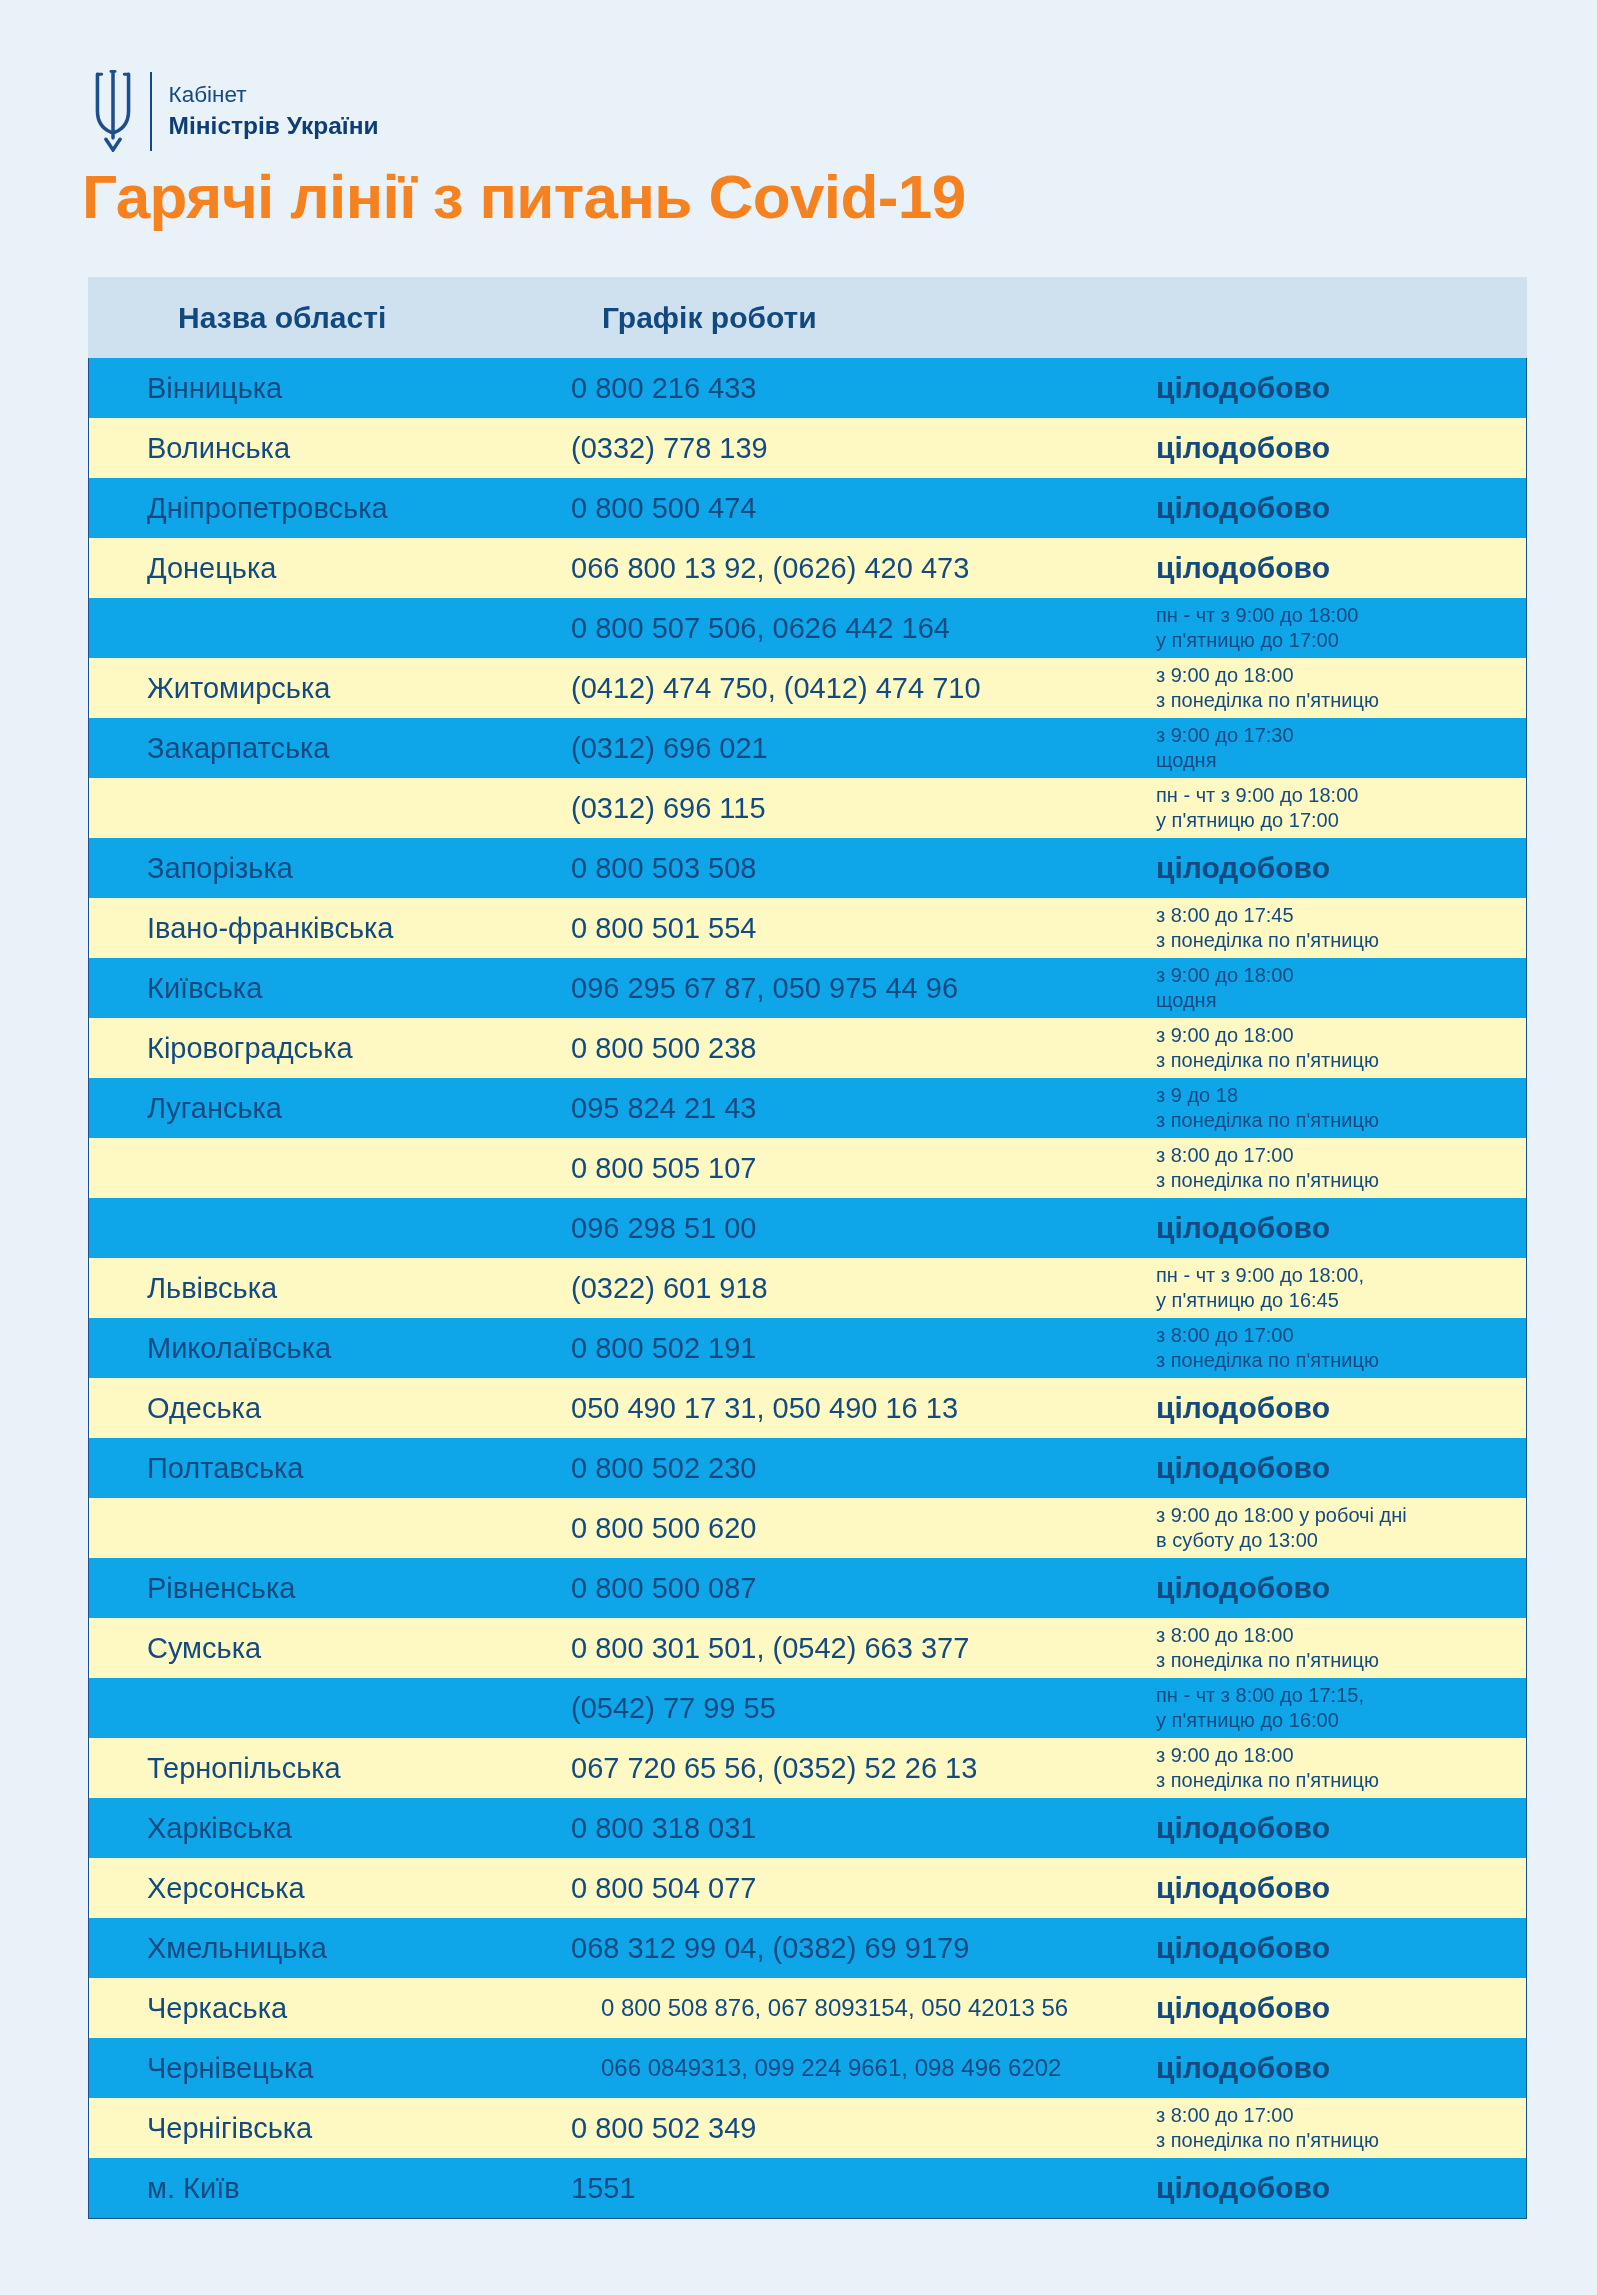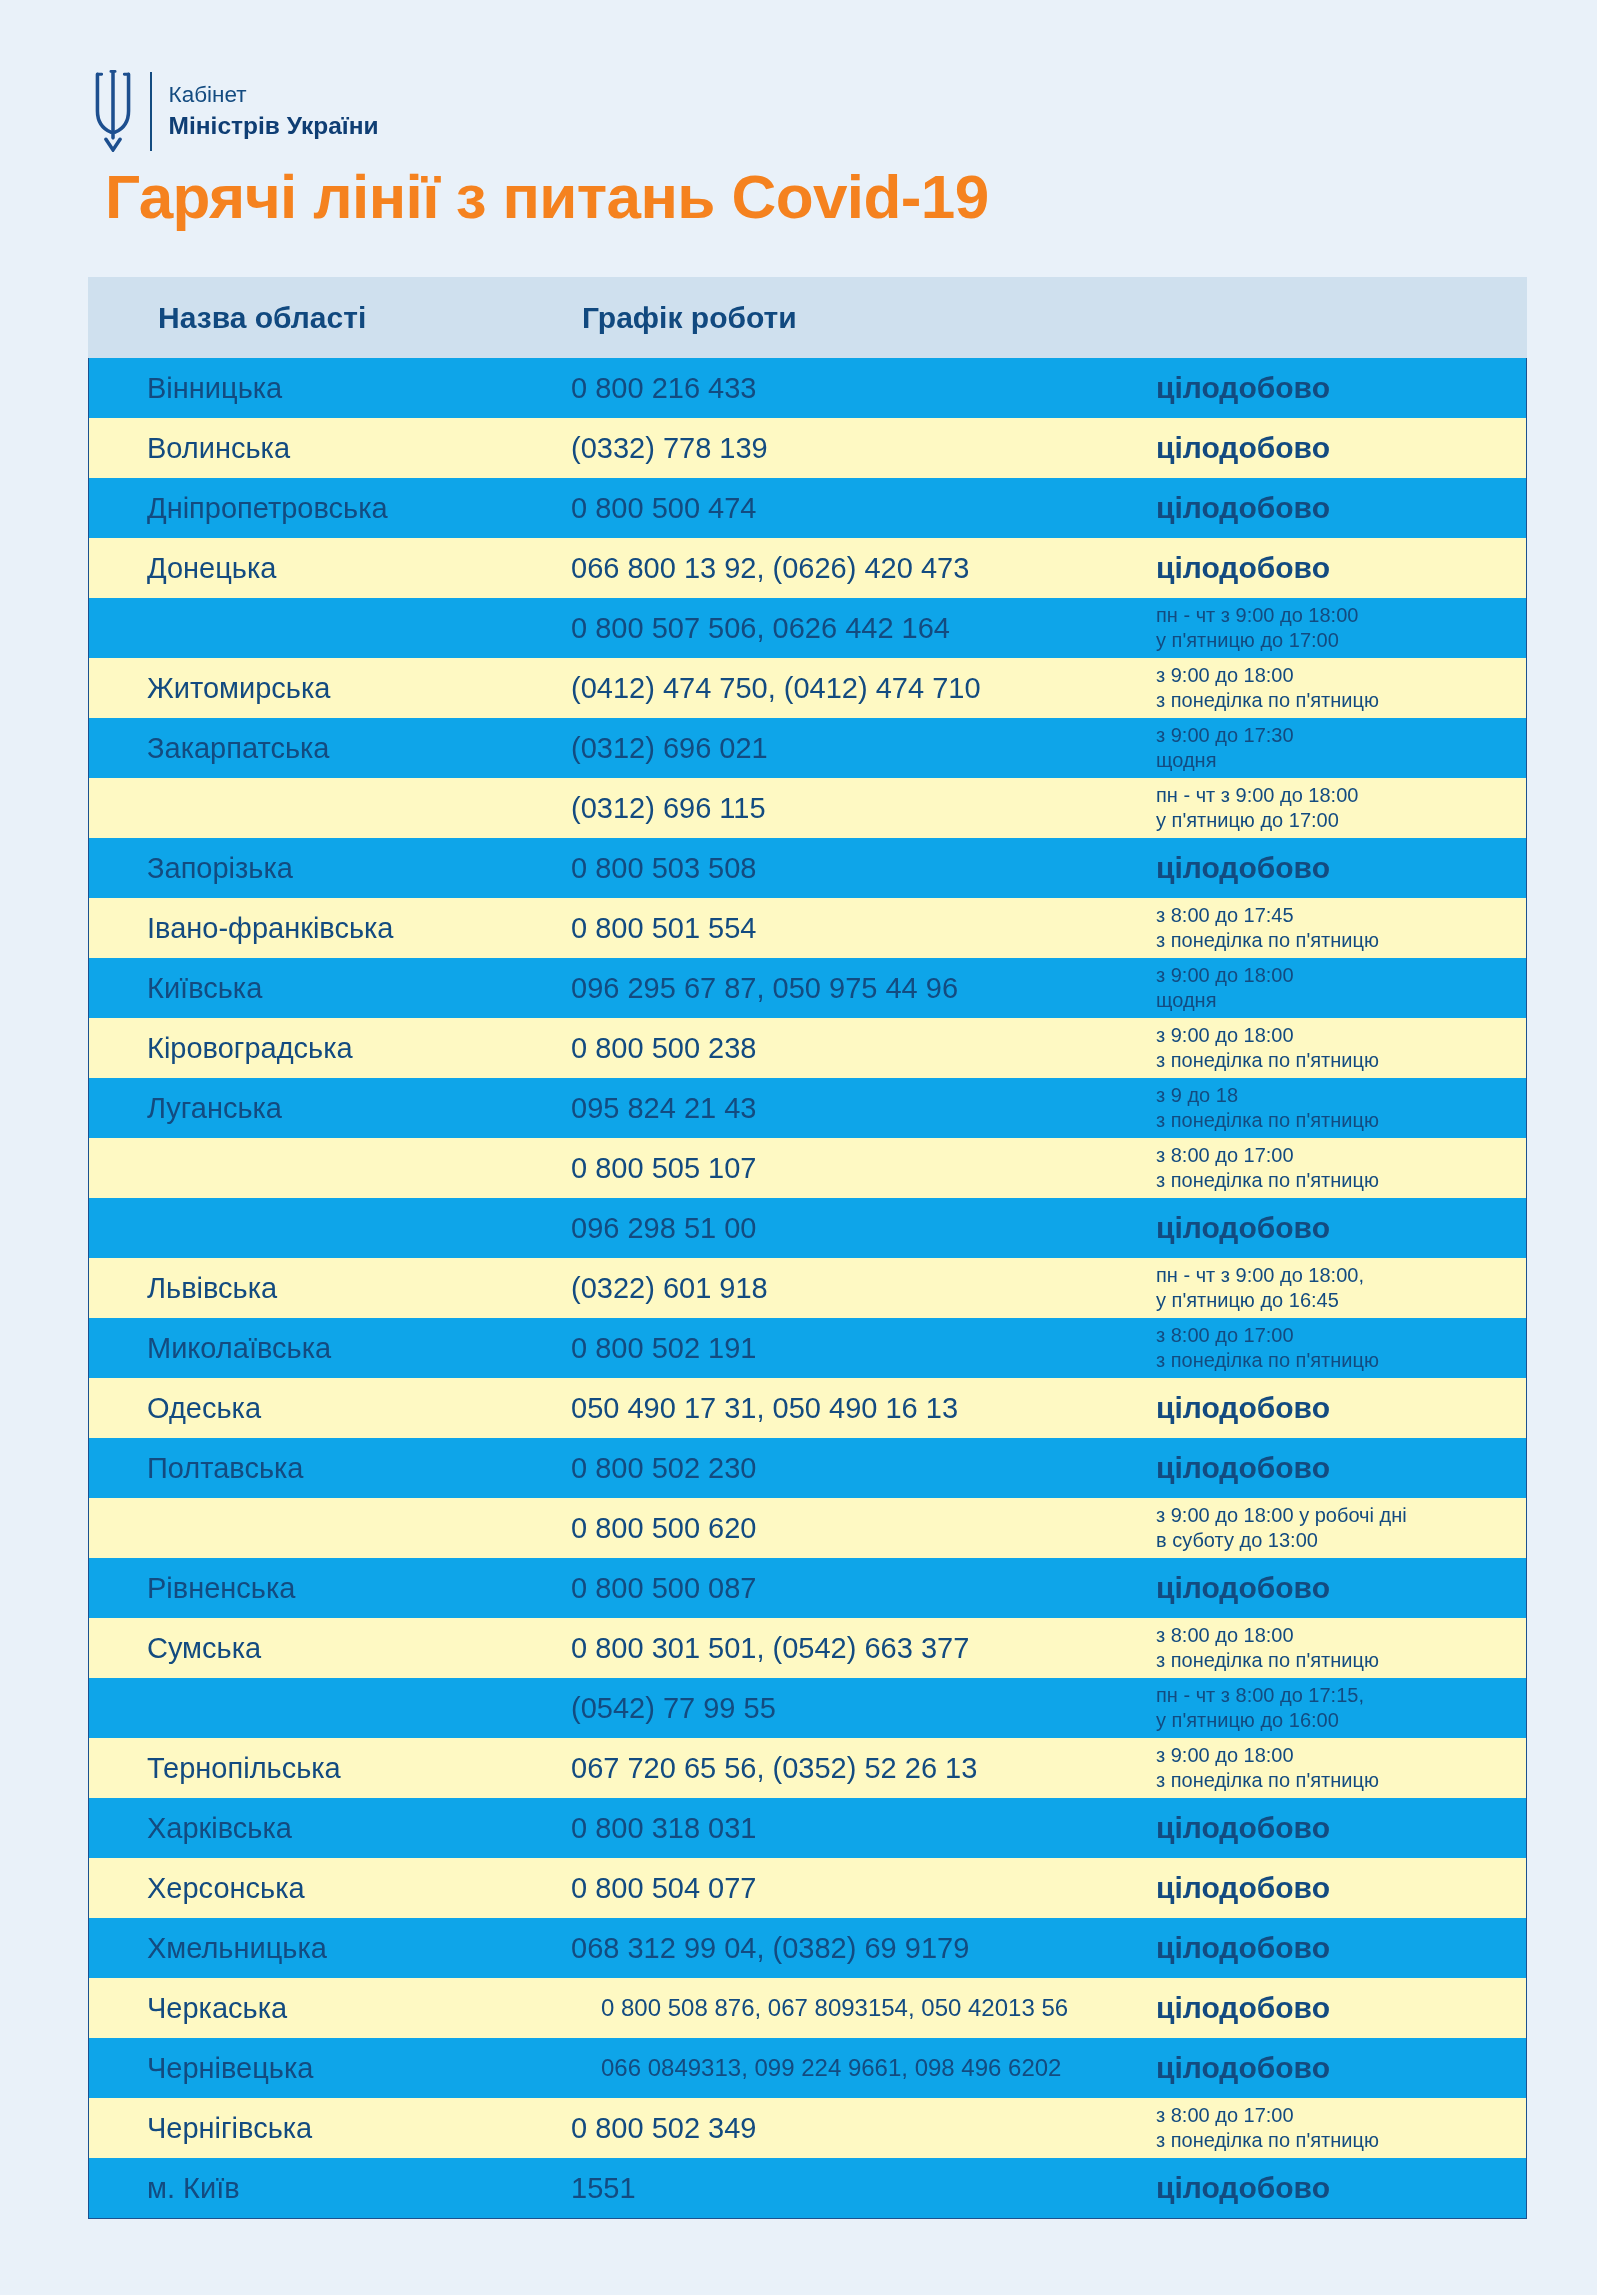--- a/index.html
+++ b/index.html
@@ -14,28 +14,28 @@
   .logo { position:absolute; left:90px; top:70px; display:flex; align-items:center; }
   .logo .emblem { width:46px; height:82px; }
   .logo .divider { width:1.9px; height:79px; background:#134b80; margin:0 16.7px 0 14px; }
   .logo-text { display:flex; flex-direction:column; justify-content:flex-end; }
   .logo-line1 { font-size:22.5px; font-weight:400; color:#134b80; line-height:30px; }
   .logo-line2 { font-size:24.5px; font-weight:700; color:#0f3e74; line-height:32px; }
 
   .page-title {
     position:absolute; left:82px; top:161px;
     font-size:62px; font-weight:800; letter-spacing:-0.6px;
-    color:#f5821f; white-space:nowrap;margin-left:23px;
+    color:#f5821f; white-space:nowrap;
   }
 
   .table { position:absolute; left:88px; top:277px; width:1439px; }
   .thead {
     height:81px; background:#cfe0ee;
     display:grid; grid-template-columns:424px 585px 1fr;
-    align-items:center; padding-left:70px; box-sizing:border-box;
+    align-items:center; padding-left:90px; box-sizing:border-box;
   }
   .hcell { font-size:30px; font-weight:700; color:#11497f; }
 
   .tbody {
     border-left:1.9px solid #1c518f;
     border-right:1.9px solid #1c518f;
     border-bottom:1.9px solid #1c518f;
     box-sizing:border-box;
   }
   .trow {

